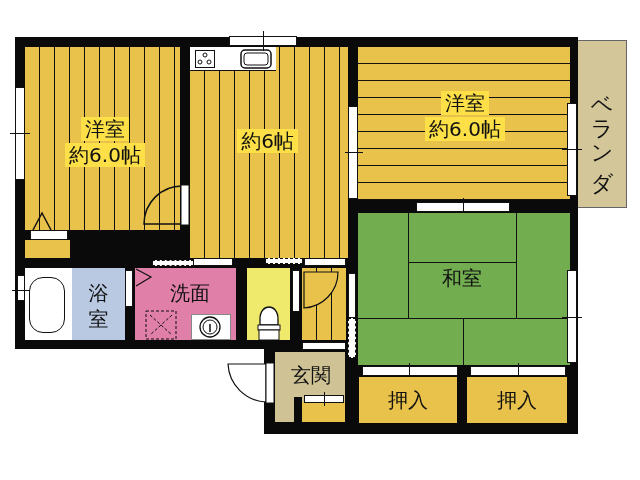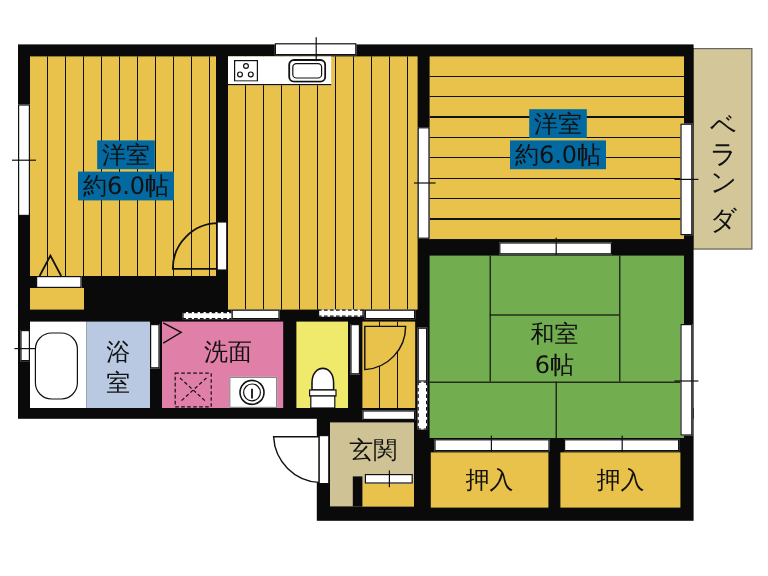--- a/index.html
+++ b/index.html
@@ -10,21 +10,21 @@
   .wood-h{background-color:#e9c24c;background-image:repeating-linear-gradient(180deg,transparent 0,transparent 16px,#111 16px,#111 17px);}
   .wood{background:#e9c24c;}
   .tatami{background:#72ad50;}
   .bath{background:#b9c9e2;}
   .wash{background:#e07fa8;}
   .toilet{background:#f0ea6c;}
   .genkan{background:#cfc395;}
   .veranda{background:#d3c79a;border:1px solid #666;}
   .white{background:#ffffff;}
   .label{position:absolute;text-align:center;color:#111;font-size:20px;line-height:26px;white-space:nowrap;}
-  .label .bg{background:#0369a1;padding:0 4px;}
+  .label .bg{background:#fde047;padding:0 4px;}
   .tline{position:absolute;background:#111;}
   .win{position:absolute;background:#fff;border:1px solid #111;box-sizing:border-box;}
 </style>
 </head>
 <body>
 
 <div class="abs veranda" style="left:577px;top:40px;width:50px;height:168px;"></div>
 <div class="label" style="left:588px;top:80px;width:28px;writing-mode:vertical-rl;font-size:22px;line-height:28px;">ベランダ</div>
 
 <div class="abs wall" style="left:15px;top:37px;width:563px;height:312px;"></div>
@@ -57,20 +57,21 @@
     <circle cx="5" cy="12" r="2" fill="none" stroke="#111"></circle>
     <circle cx="14" cy="12" r="2" fill="none" stroke="#111"></circle>
   </svg>
 <svg class="abs" style="left:240px;top:49px;" width="32" height="20">
     <rect x="1" y="1" width="30" height="18" rx="4" fill="#fff" stroke="#111" stroke-width="1.5"></rect>
     <rect x="4" y="4" width="24" height="12" rx="3" fill="none" stroke="#111"></rect>
   </svg>
 <div class="win" style="left:229px;top:36px;width:68px;height:10px;"></div>
 <div class="tline" style="left:263px;top:31px;width:1px;height:20px;"></div>
 <div class="label" style="left:210px;top:128px;width:115px;">
+  <div><span class="bg">約6帖</span></div>
 </div>
 
 <div class="abs wood-h" style="left:358px;top:47px;width:212px;height:153px;"></div>
 <div class="label" style="left:405px;top:90px;width:120px;">
   <div><span class="bg">洋室</span></div>
   <div><span class="bg">約6.0帖</span></div>
 </div>
 <div class="win" style="left:567px;top:103px;width:10px;height:93px;"></div>
 <div class="tline" style="left:562px;top:149px;width:20px;height:1px;"></div>
 <div class="win" style="left:348px;top:106px;width:10px;height:93px;"></div>
@@ -79,21 +80,20 @@
 <div class="tline" style="left:463px;top:198px;width:1px;height:18px;"></div>
 
 <div class="abs tatami" style="left:358px;top:213px;width:212px;height:152px;"></div>
 <div class="tline" style="left:408px;top:213px;width:1px;height:105px;"></div>
 <div class="tline" style="left:516px;top:213px;width:1px;height:105px;"></div>
 <div class="tline" style="left:408px;top:262px;width:108px;height:1px;"></div>
 <div class="tline" style="left:358px;top:318px;width:212px;height:1px;"></div>
 <div class="tline" style="left:463px;top:318px;width:1px;height:47px;"></div>
 <div class="label" style="left:410px;top:265px;width:104px;">
   <div>和室</div>
-  <div>6帖</div>
 </div>
 <div class="win" style="left:567px;top:270px;width:10px;height:93px;"></div>
 <div class="tline" style="left:562px;top:317px;width:20px;height:1px;"></div>
 <div class="win" style="left:348px;top:273px;width:8px;height:45px;"></div>
 <div class="win" style="left:348px;top:318px;width:8px;height:40px;border-style:dashed;"></div>
 
 <div class="win" style="left:362px;top:366px;width:96px;height:10px;"></div>
 <div class="tline" style="left:409px;top:363px;width:1px;height:16px;"></div>
 <div class="abs wood" style="left:359px;top:377px;width:98px;height:46px;"></div>
 <div class="label" style="left:359px;top:387px;width:98px;">押入</div>

